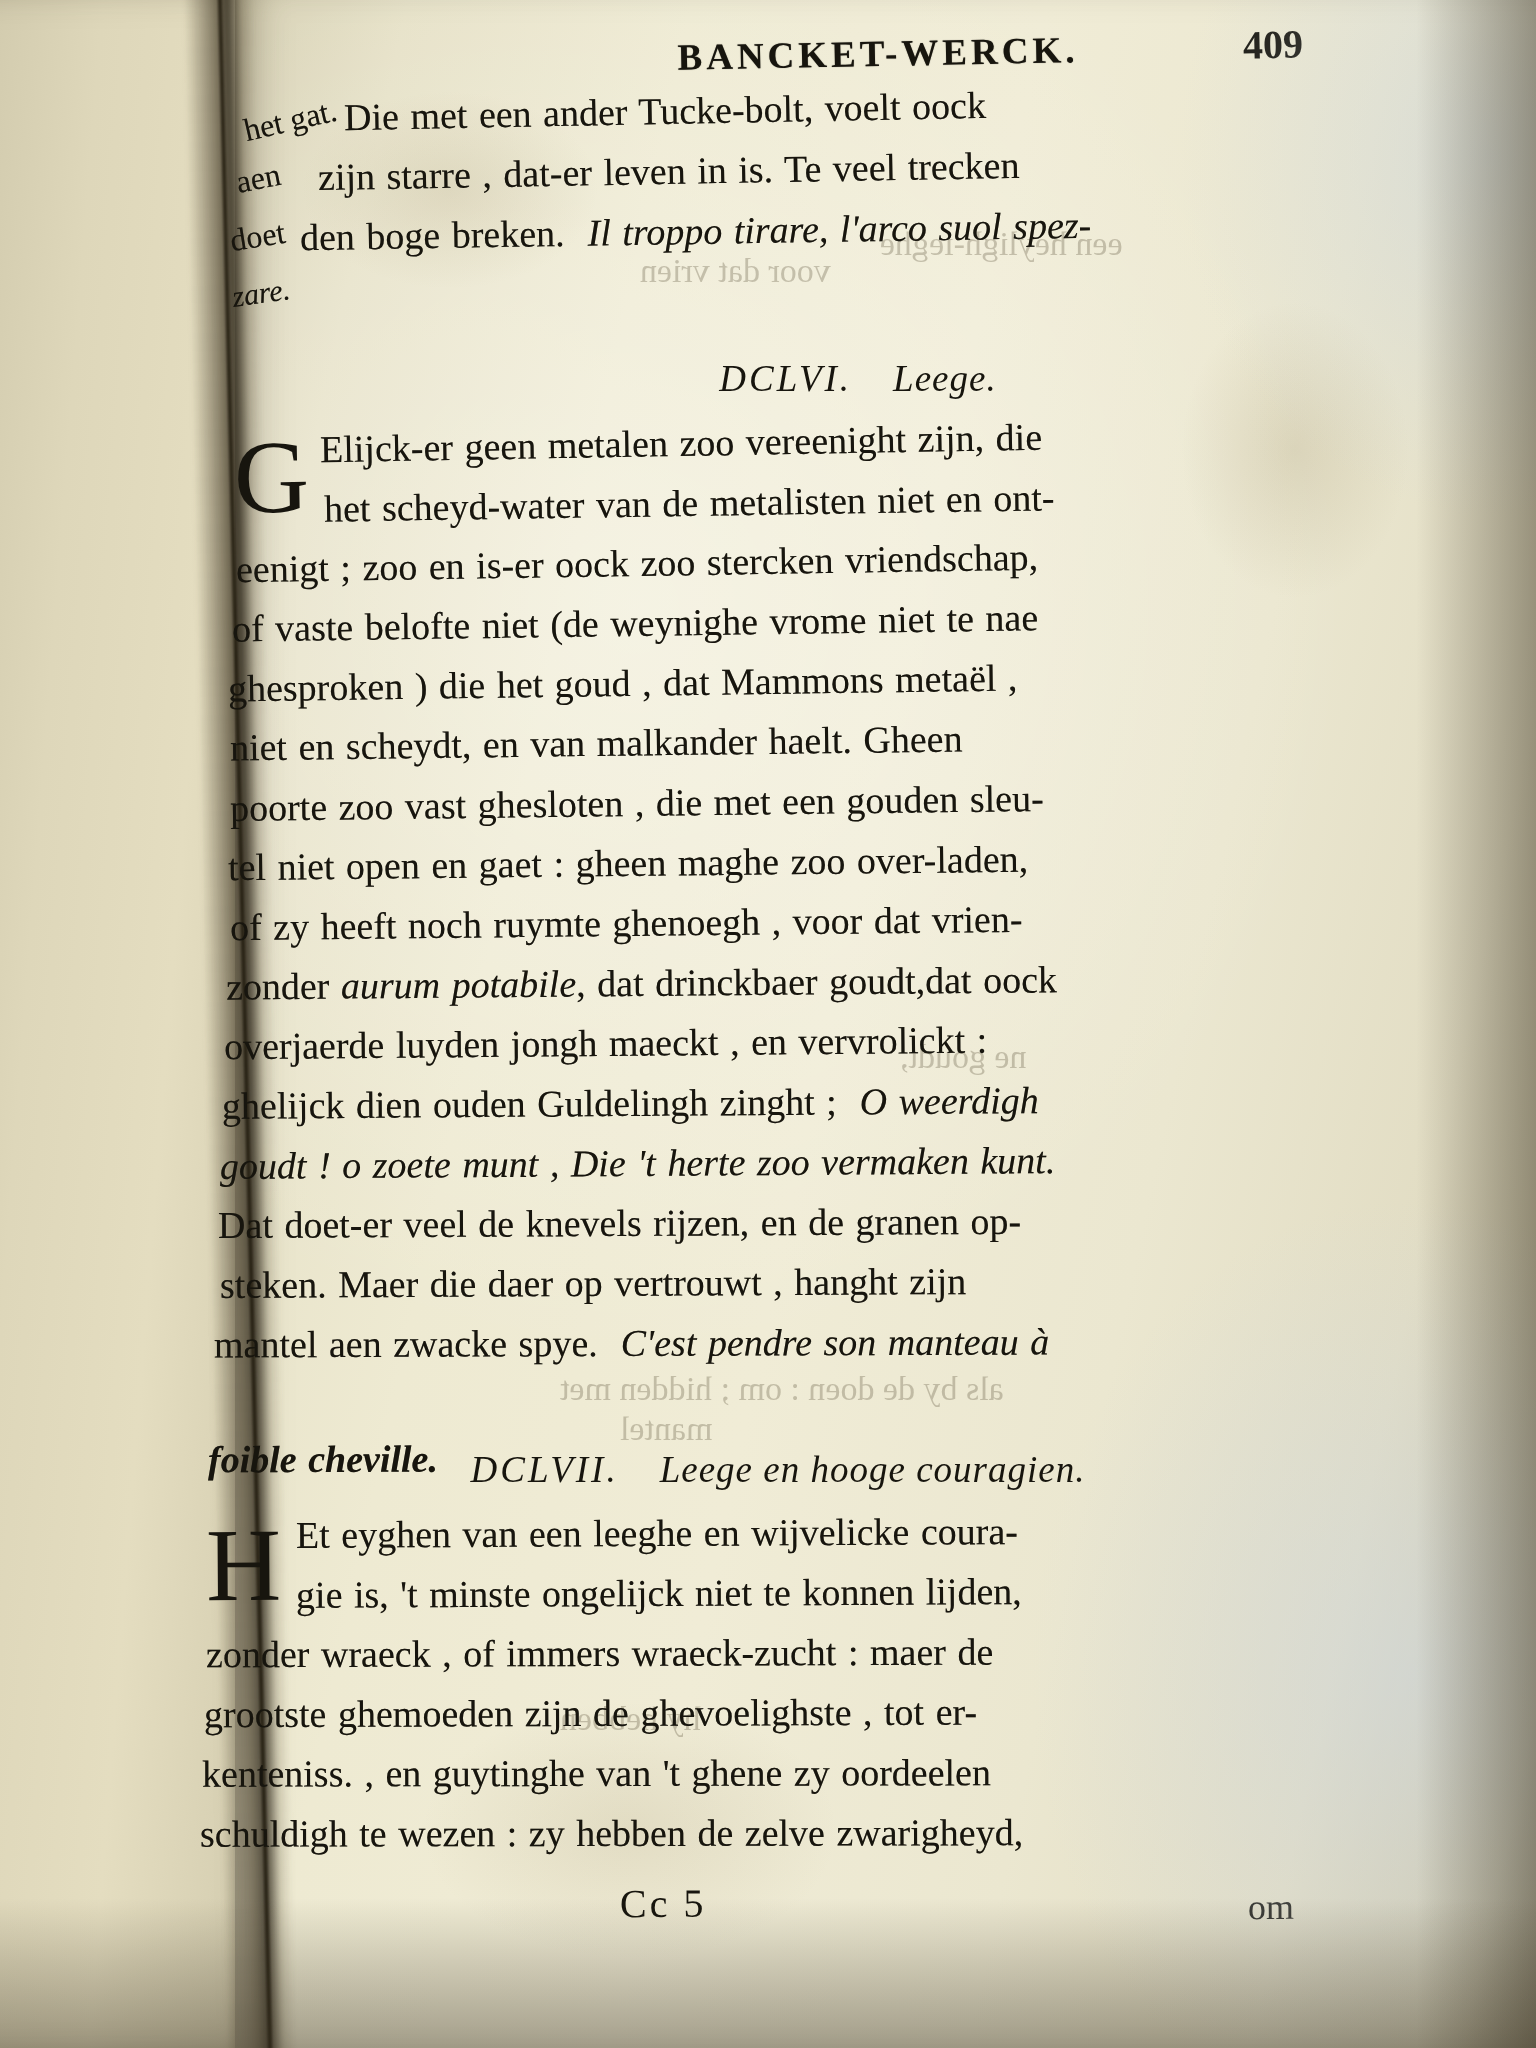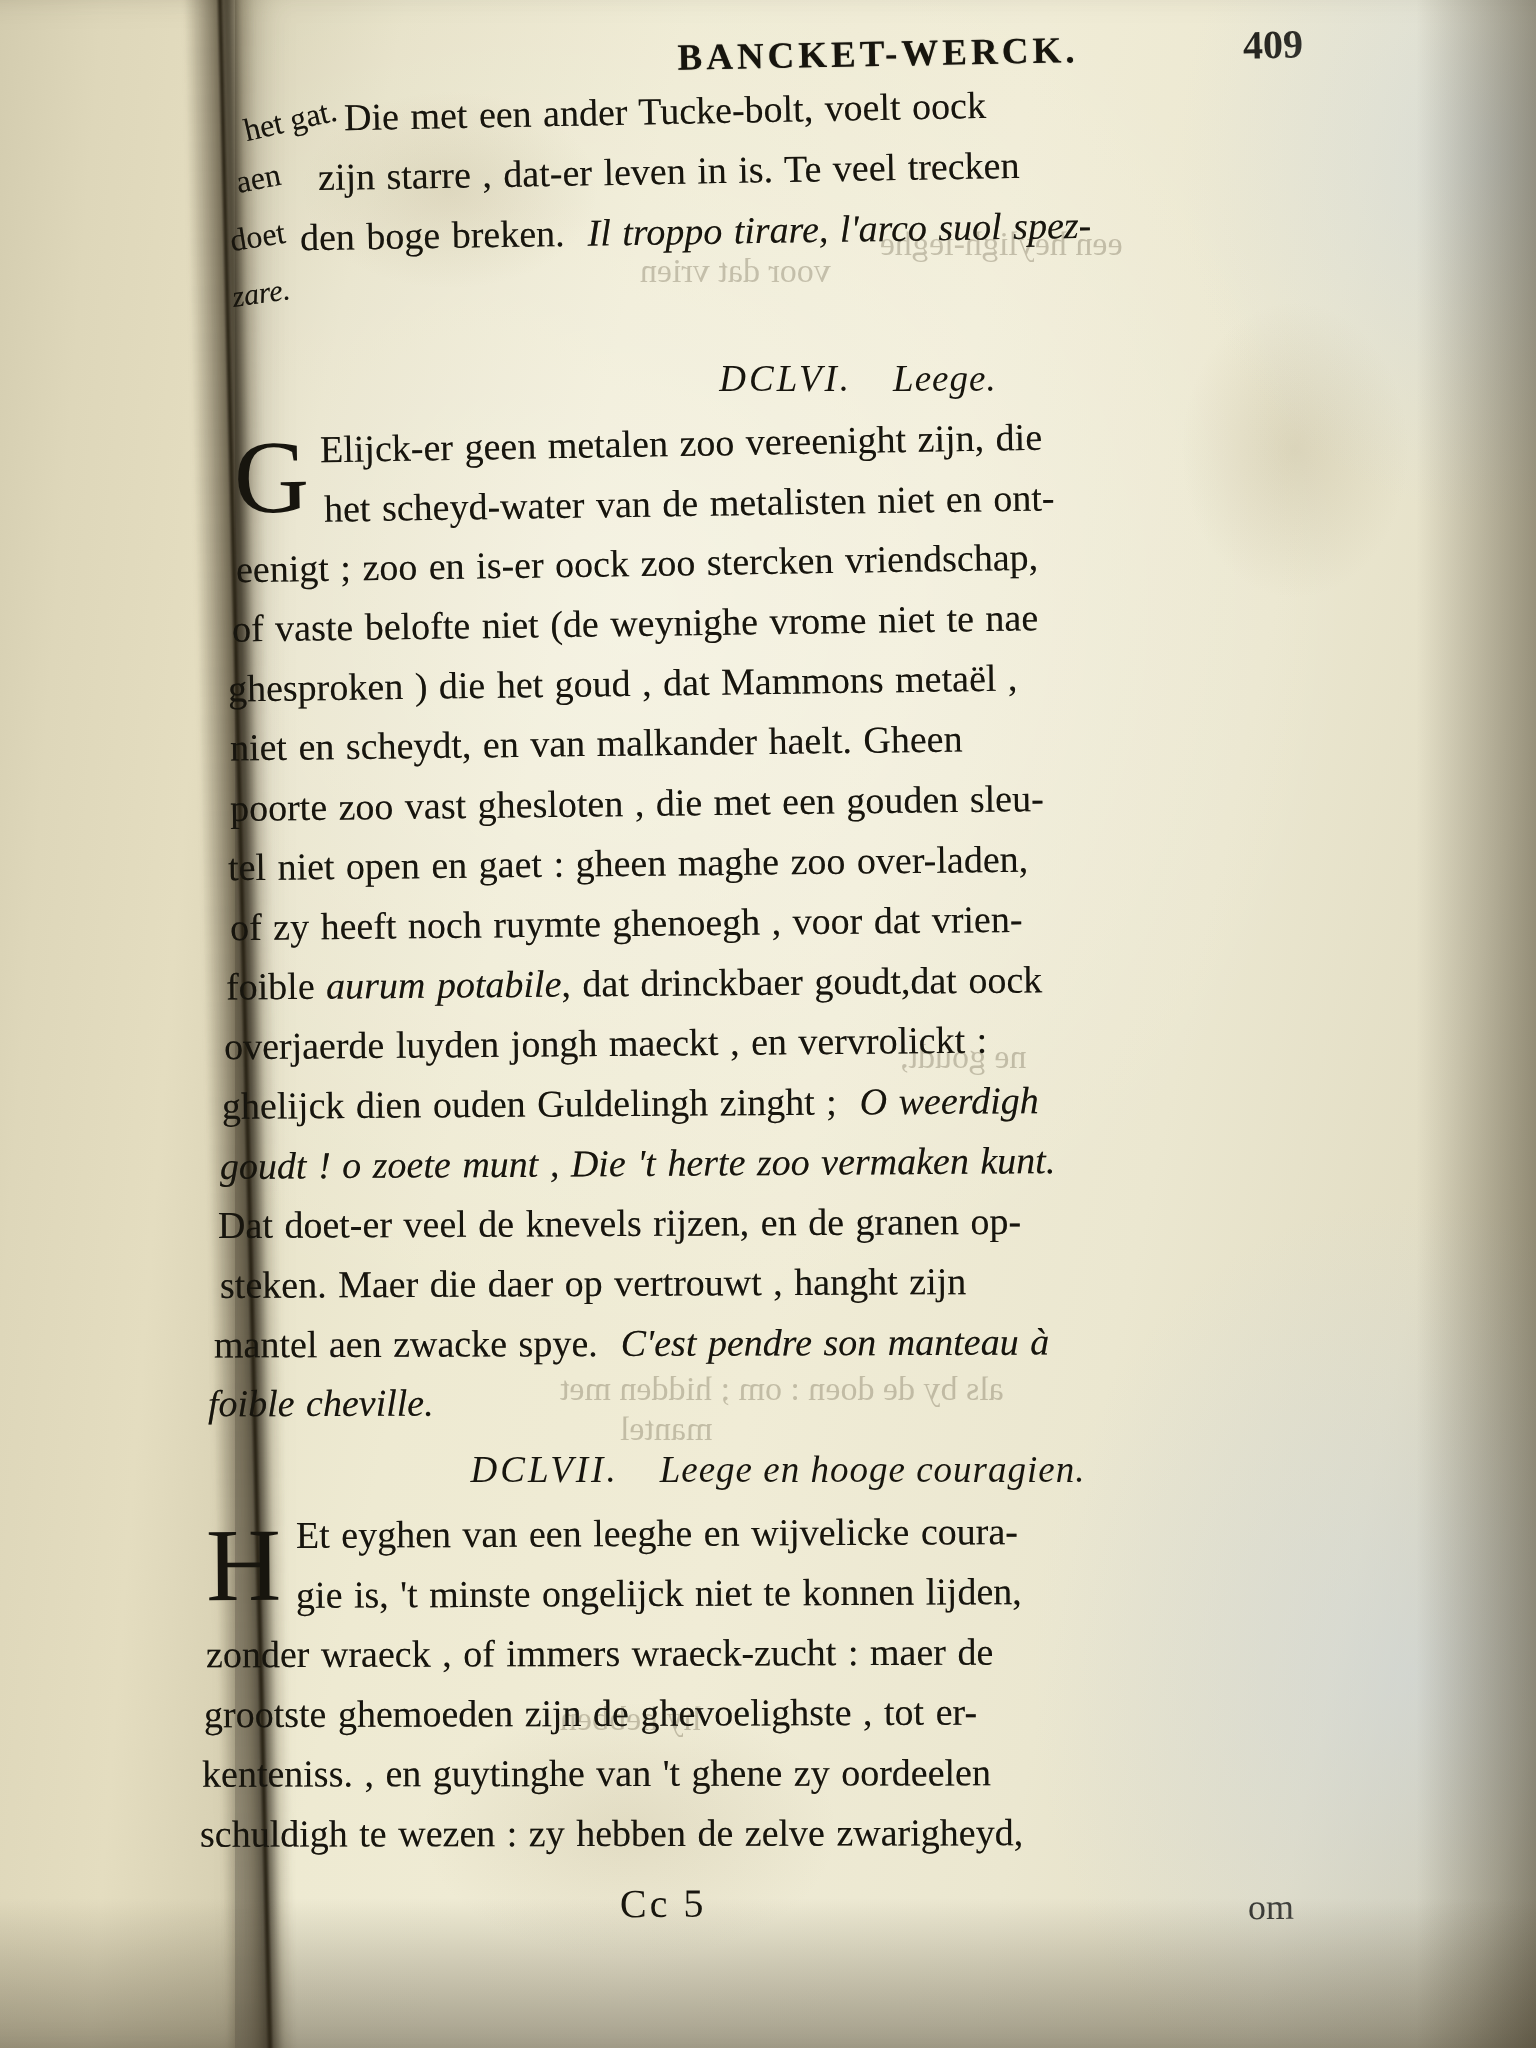--- a/index.html
+++ b/index.html
@@ -179,33 +179,33 @@
       <div class="ln j" style="position:absolute;left:76px;top:60px;transform:rotate(-0.9deg);">het scheyd-water van de metalisten niet en ont-</div>
       <div class="ln j" style="position:absolute;left:-12px;top:120px;transform:rotate(-0.9deg);">eenigt ; zoo en is-er oock zoo stercken vriendschap,</div>
       <div class="ln j" style="position:absolute;left:-16px;top:180px;transform:rotate(-0.8deg);">of vaste belofte niet (de weynighe vrome niet te nae</div>
       <div class="ln j" style="position:absolute;left:-20px;top:240px;transform:rotate(-0.8deg);">ghesproken ) die het goud , dat Mammons metaël ,</div>
       <div class="ln j" style="position:absolute;left:-18px;top:300px;transform:rotate(-0.7deg);">niet en scheydt, en van malkander haelt.  Gheen</div>
       <div class="ln j" style="position:absolute;left:-18px;top:360px;transform:rotate(-0.7deg);">poorte zoo vast ghesloten , die met een gouden sleu-</div>
       <div class="ln j" style="position:absolute;left:-20px;top:420px;transform:rotate(-0.6deg);">tel niet open en gaet : gheen maghe zoo over-laden,</div>
       <div class="ln j" style="position:absolute;left:-18px;top:480px;transform:rotate(-0.6deg);">of zy heeft noch ruymte ghenoegh ,  voor dat vrien-</div>
 
       <div class="ln j" style="position:absolute;left:-22px;top:540px;transform:rotate(-0.5deg);">
-        <span>foible </span><span class="it">aurum potabile</span><span>, dat drinckbaer goudt,dat oock</span>
+        <span>zonder </span><span class="it">aurum potabile</span><span>, dat drinckbaer goudt,dat oock</span>
       </div>
       <div class="ln j" style="position:absolute;left:-24px;top:600px;transform:rotate(-0.5deg);">overjaerde  luyden  jongh maeckt ,  en  vervrolickt :</div>
       <div class="ln j" style="position:absolute;left:-26px;top:660px;transform:rotate(-0.4deg);">
         <span>ghelijck dien ouden Guldelingh zinght ; &nbsp;</span><span class="it">O weerdigh</span>
       </div>
       <div class="ln j it" style="position:absolute;left:-28px;top:720px;transform:rotate(-0.4deg);">goudt !  o zoete munt , Die 't herte zoo vermaken kunt.</div>
       <div class="ln j" style="position:absolute;left:-30px;top:780px;transform:rotate(-0.3deg);">Dat doet-er veel de knevels rijzen, en de granen op-</div>
       <div class="ln j" style="position:absolute;left:-28px;top:840px;transform:rotate(-0.3deg);">steken.  Maer die daer op vertrouwt , hanght zijn</div>
       <div class="ln j" style="position:absolute;left:-34px;top:900px;transform:rotate(-0.2deg);">
         <span>mantel aen zwacke spye. &nbsp;</span><span class="it">C'est pendre son manteau à</span>
       </div>
-      <div class="ln j it" style="position:absolute;left:-40px;top:960px;transform:rotate(-0.2deg);">foible cheville.</div>
+      <div class="ln j it" style="position:absolute;left:-40px;top:1016px;transform:rotate(-0.2deg);font-weight:bold;">foible cheville.</div>
     </div>
 
     <div class="blk" style="left:30px;top:1448px;">
       <div class="sechead">
         <span class="rom">DCLVII.</span>
         <span>&nbsp;&nbsp;</span>
         <span>Leege en hooge couragien.</span>
       </div>
     </div>
 

